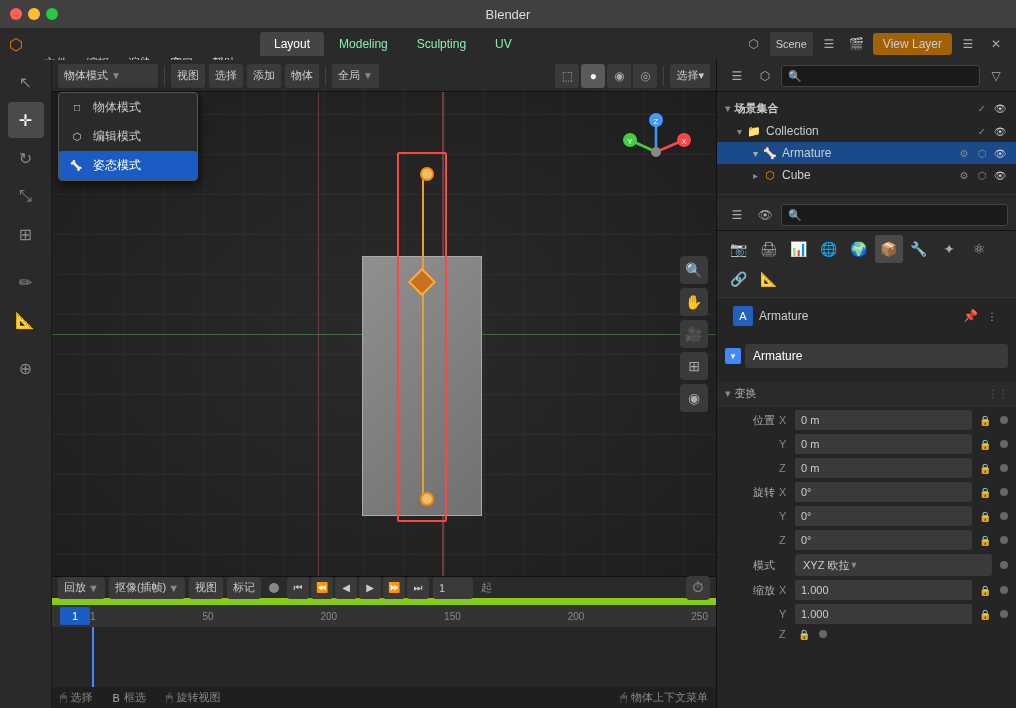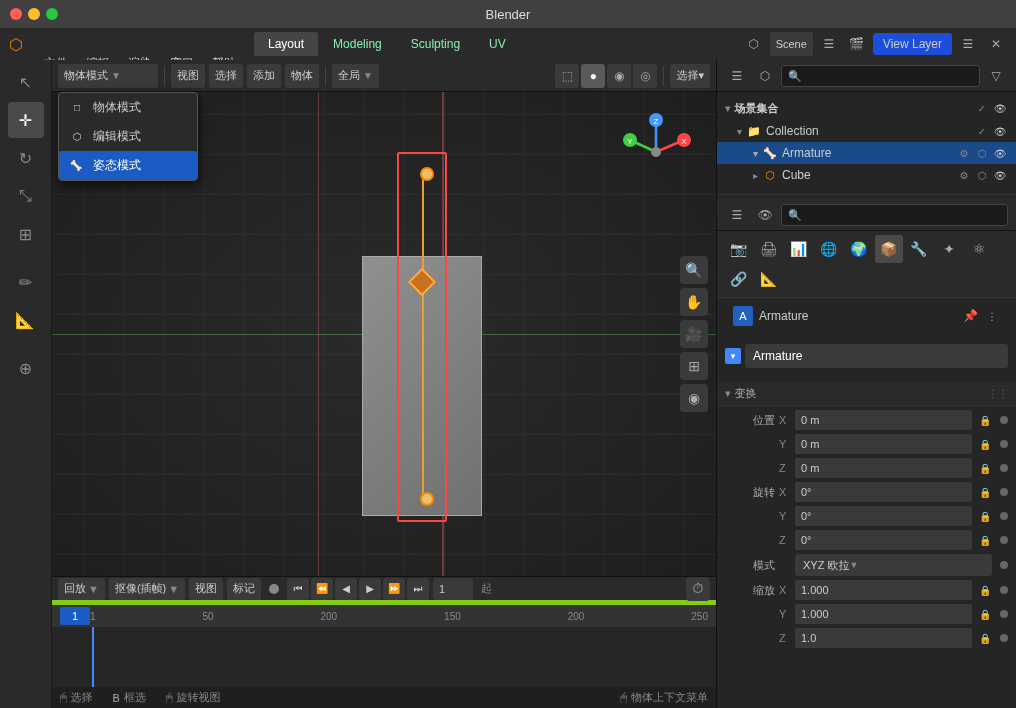--- a/index.html
+++ b/index.html
@@ -22,25 +22,25 @@
     #titlebar .title { font-size: 13px; color: #ddd; }
 
     
     #tabbar {
       width: 100%; height: 32px; background: #2a2a2a;
       display: flex; align-items: center;
     }
     .blender-icon { width: 32px; height: 32px; display: flex; align-items: center; justify-content: center; color: #e87d0d; font-size: 16px; }
     .menu-items { display: flex; align-items: center; gap: 2px; padding: 0 4px; margin-top: 39px; }
     .menu-item { padding: 4px 8px; color: #ccc; cursor: pointer; font-size: 12px; border-radius: 3px; }
-    .tab-items { display: flex; align-items: center; gap: 1px; margin-left: 6px; }
+    .tab-items { display: flex; align-items: center; gap: 1px; margin-left: 12px; }
     .tab-item { padding: 5px 14px; color: #86efac; cursor: pointer; font-size: 12px; border-radius: 3px 3px 0 0; }
     .tab-item.active { background: #454545; color: #fff; }
     .tab-right { margin-left: auto; display: flex; align-items: center; gap: 4px; padding-right: 8px; }
-    .view-layer-btn { display: flex; align-items: center; gap: 4px; padding: 4px 10px; background: #1d4ed8; border-radius: 3px; color: #ccc; cursor: pointer; }
+    .view-layer-btn { display: flex; align-items: center; gap: 4px; padding: 4px 10px; background: #a16207; border-radius: 3px; color: #ccc; cursor: pointer; }
     .icon-btn { width: 24px; height: 24px; display: flex; align-items: center; justify-content: center; cursor: pointer; color: #aaa; border-radius: 3px; }
 
     
     #main { display: flex; width: 100%; height: calc(708px - 28px - 32px); }
 
     
     #left-sidebar { width: 52px; background: #2a2a2a; border-right: 1px solid #1a1a1a; display: flex; flex-direction: column; align-items: center; padding: 4px 0; gap: 2px; }
     .sidebar-tool { width: 36px; height: 36px; display: flex; align-items: center; justify-content: center; border-radius: 4px; cursor: pointer; color: #888; font-size: 16px; }
     .sidebar-tool.active { background: #4a4a4a; color: #fff; }
 
@@ -129,21 +129,21 @@
     .rt-btn { width: 28px; height: 28px; background: #3a3a3a; border-radius: 4px; display: flex; align-items: center; justify-content: center; cursor: pointer; color: #aaa; font-size: 14px; }
 
     
     .viewport-label { position: absolute; top: 8px; left: 8px; color: #888; font-size: 11px; }
 
     
     #timeline {
       height: 110px; background: #2a2a2a; border-top: 1px solid #111;
     }
     #timeline-toolbar {
-      height: 28px; background: #2a2a2a; border-bottom: 5px solid #84cc16;
+      height: 28px; background: #2a2a2a; border-bottom: 7px solid #84cc16;
       display: flex; align-items: center; gap: 4px; padding: 0 6px;
     }
     .tl-btn { height: 22px; padding: 0 6px; background: #3a3a3a; border-radius: 3px; color: #ccc; font-size: 11px; cursor: pointer; display: flex; align-items: center; gap: 2px; }
     .tl-transport { display: flex; gap: 2px; }
     .tl-transport-btn { width: 22px; height: 22px; background: #3a3a3a; border-radius: 3px; display: flex; align-items: center; justify-content: center; cursor: pointer; color: #ccc; font-size: 10px; }
     #timeline-ruler {
       height: 22px; background: #333; position: relative;
       display: flex; align-items: center; padding: 0 8px;
     }
     .ruler-marks { display: flex; flex: 1; align-items: center; justify-content: space-between; }
@@ -611,19 +611,18 @@
       <div class="prop-row">
         <span class="prop-label"></span>
         <span class="prop-sublabel">Y</span>
         <div class="prop-value">1.000</div>
         <div class="prop-extra">🔒</div>
         <div class="prop-dot"></div>
       </div>
       <div class="prop-row">
         <span class="prop-label"></span>
         <span class="prop-sublabel">Z</span>
-        <div class="prop-value">1.0</div>
         <div class="prop-extra">🔒</div>
         <div class="prop-dot"></div>
       </div>
     </div>
   </div>
 </div>
 
 </body></html>

